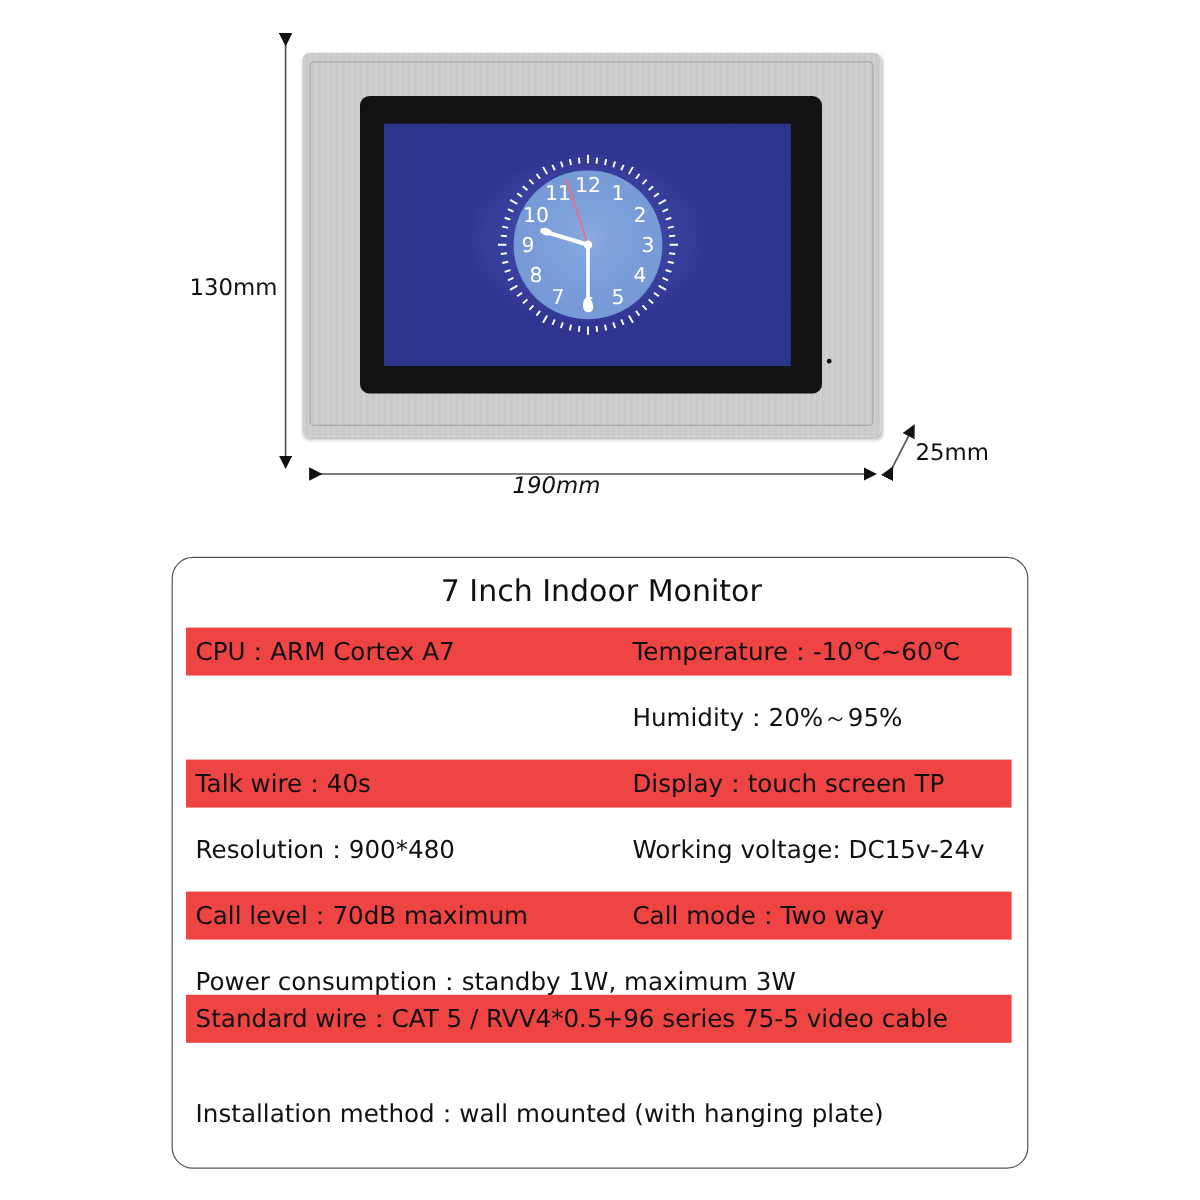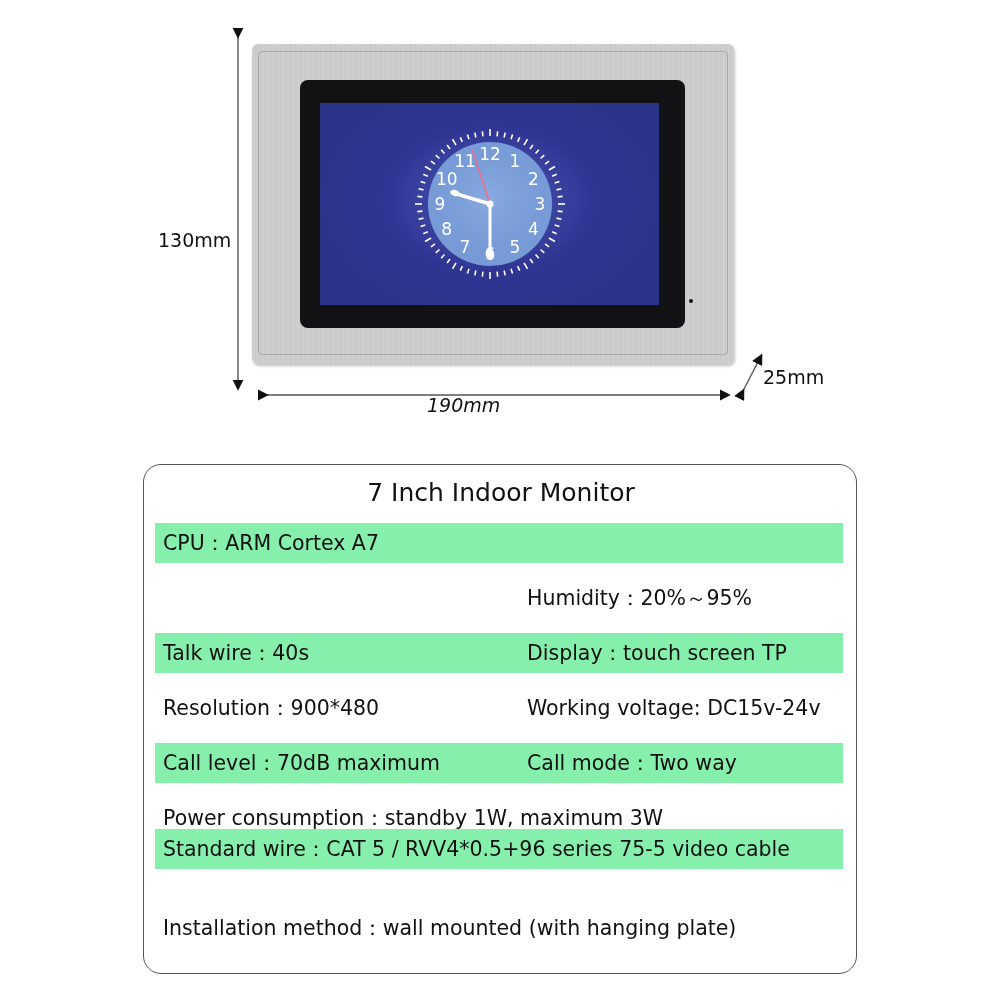--- a/index.html
+++ b/index.html
@@ -27,21 +27,21 @@
   .lbl-h { left: 158px; top: 229px; }
   .lbl-w { left: 427px; top: 394px; font-style: italic; }
   .lbl-d { left: 763px; top: 366px; }
 
   
   .spec-card { position: absolute; left: 143px; top: 464px; width: 714px; height: 510px;
                border: 1.5px solid #555; border-radius: 18px; box-sizing: border-box; background: #fff; }
   .spec-title { position: absolute; left: 2px; right: 0; top: 478px; text-align: center;
                 font-size: 25px; color: #111; }
   .spec-row { position: absolute; left: 155px; width: 688px; height: 40px; }
-  .spec-row.shaded { background: #86efac; }
+  .spec-row.shaded { background: #ef4444; }
   .spec-cell { position: absolute; top: 6px; font-size: 20.5px; line-height: 28px; white-space: nowrap; color: #111; }
   .spec-cell.left { left: 8px; }
   .spec-cell.right { left: 372px; }
 </style>
 </head>
 <body>
 
 <div class="frame">
   <div class="frame-inner"></div>
 </div>
@@ -158,20 +158,21 @@
 
 <div class="dim-label lbl-h">130mm</div>
 <div class="dim-label lbl-w">190mm</div>
 <div class="dim-label lbl-d">25mm</div>
 
 <div class="spec-card"></div>
 <div class="spec-title">7 Inch Indoor Monitor</div>
 
 <div class="spec-row shaded" style="top:523px">
   <span class="spec-cell left">CPU：ARM Cortex A7</span>
+  <span class="spec-cell right">Temperature：-10℃~60℃</span>
 </div>
 <div class="spec-row" style="top:578px">
   <span class="spec-cell right">Humidity：20%～95%</span>
 </div>
 <div class="spec-row shaded" style="top:633px">
   <span class="spec-cell left">Talk wire：40s</span>
   <span class="spec-cell right">Display：touch screen TP</span>
 </div>
 <div class="spec-row" style="top:688px">
   <span class="spec-cell left">Resolution：900*480</span>

